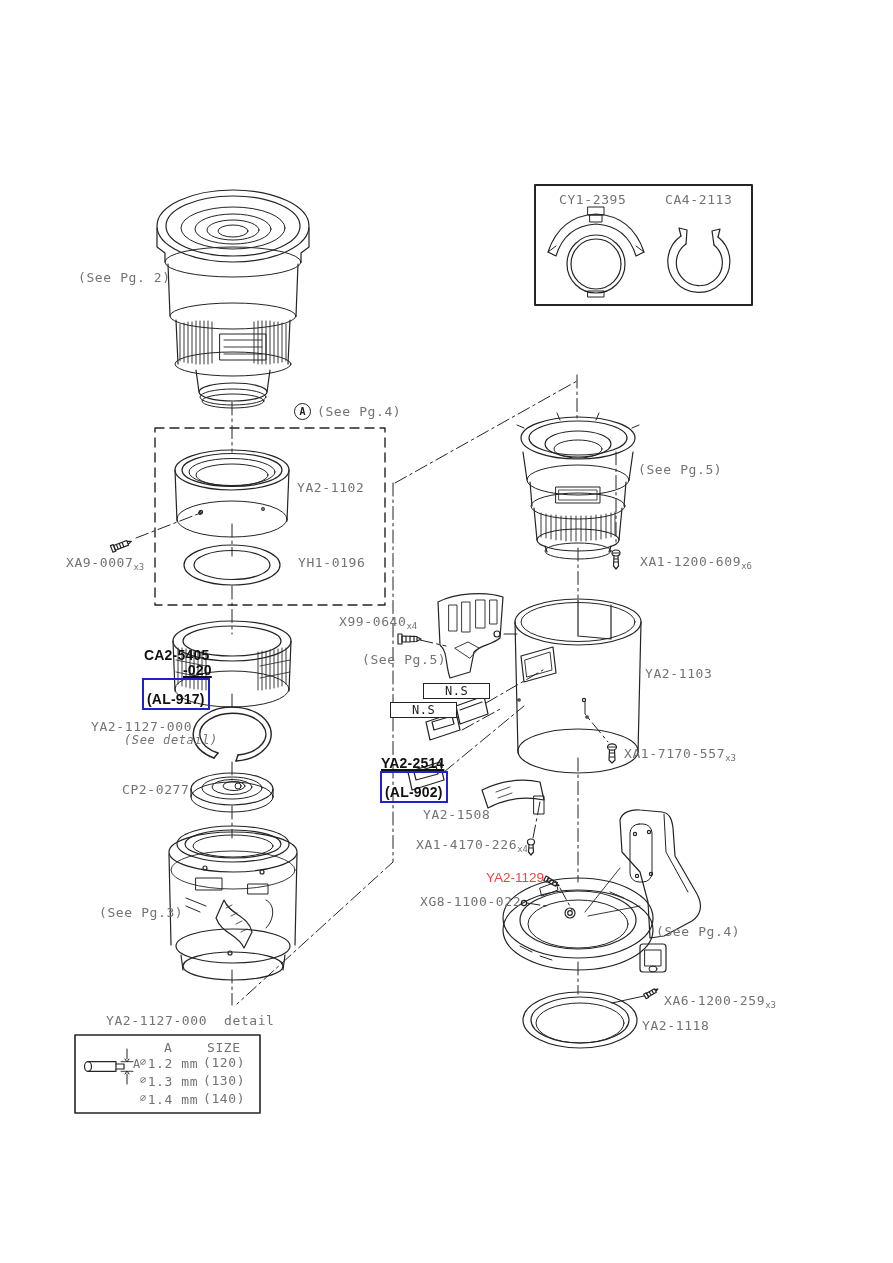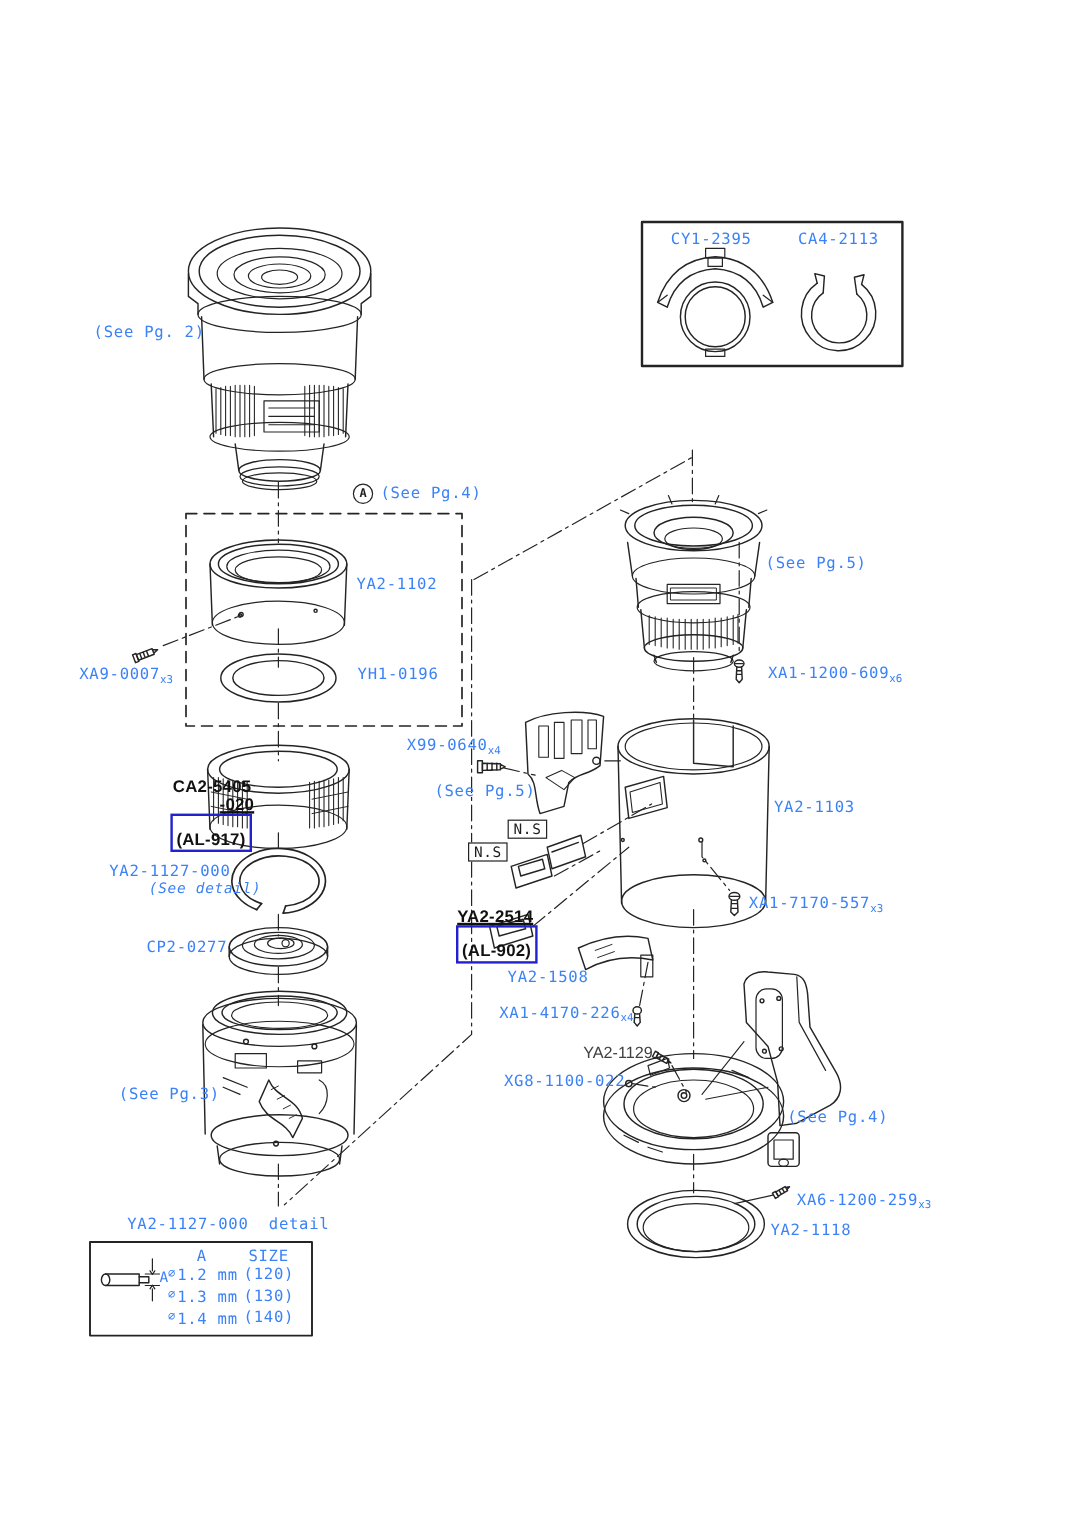--- a/index.html
+++ b/index.html
@@ -1,30 +1,30 @@
 <!DOCTYPE html>
 <html><head>
 <meta charset="utf-8">
 <style>
   html,body{margin:0;padding:0;background:#ffffff;}
   #page{position:relative;width:893px;height:1263px;background:#ffffff;overflow:hidden;
         font-family:"DejaVu Sans Mono",monospace;color:#1c1c1c;}
   svg{position:absolute;left:0;top:0;}
   .lbl{position:absolute;font:13px "DejaVu Sans Mono",monospace;letter-spacing:.6px;
-       color:#3b82f6;white-space:nowrap;line-height:1.1;}
+       color:#737373;white-space:nowrap;line-height:1.1;}
   .sm{font-size:12px;margin-left:25px;}
   .lbl sub{font-size:9px;letter-spacing:0;vertical-align:-3px;}
   .ital{font-style:italic;}
   .pre{white-space:pre;margin-left:28px;}
   .ann{position:absolute;font:bold 14px "Liberation Sans",sans-serif;letter-spacing:.2px;
        color:#111;white-space:nowrap;line-height:1.05;margin-left:44px;}
-  .ann-reg{position:absolute;font:13.5px "Liberation Sans",sans-serif;color:#404040;white-space:nowrap;text-align:right;}
+  .ann-reg{position:absolute;font:13.5px "Liberation Sans",sans-serif;color:#ef4444;white-space:nowrap;text-align:right;}
   .ul{text-decoration:underline;text-decoration-thickness:1.5px;}
   .linkbox{border:2px solid #2222cc;padding:12px 3px 1px 3px;display:inline-block;}
-  .nsbox{position:absolute;border:1.5px solid #222;padding:0 4px;font:12px "DejaVu Sans Mono",monospace;
+  .nsbox{position:absolute;border:1.5px solid #222;padding:0 21px;font:12px "DejaVu Sans Mono",monospace;
          letter-spacing:.5px;background:#fff;}
   .circleA{position:absolute;width:15px;height:15px;border:1.4px solid #222;border-radius:50%;
            font:bold 10px "DejaVu Sans Mono",monospace;text-align:center;line-height:15px;}
   .dia{font-size:10px;vertical-align:3px;margin-right:1px;}
 </style>
 </head>
 <body>
 
 <div id="page">
 

